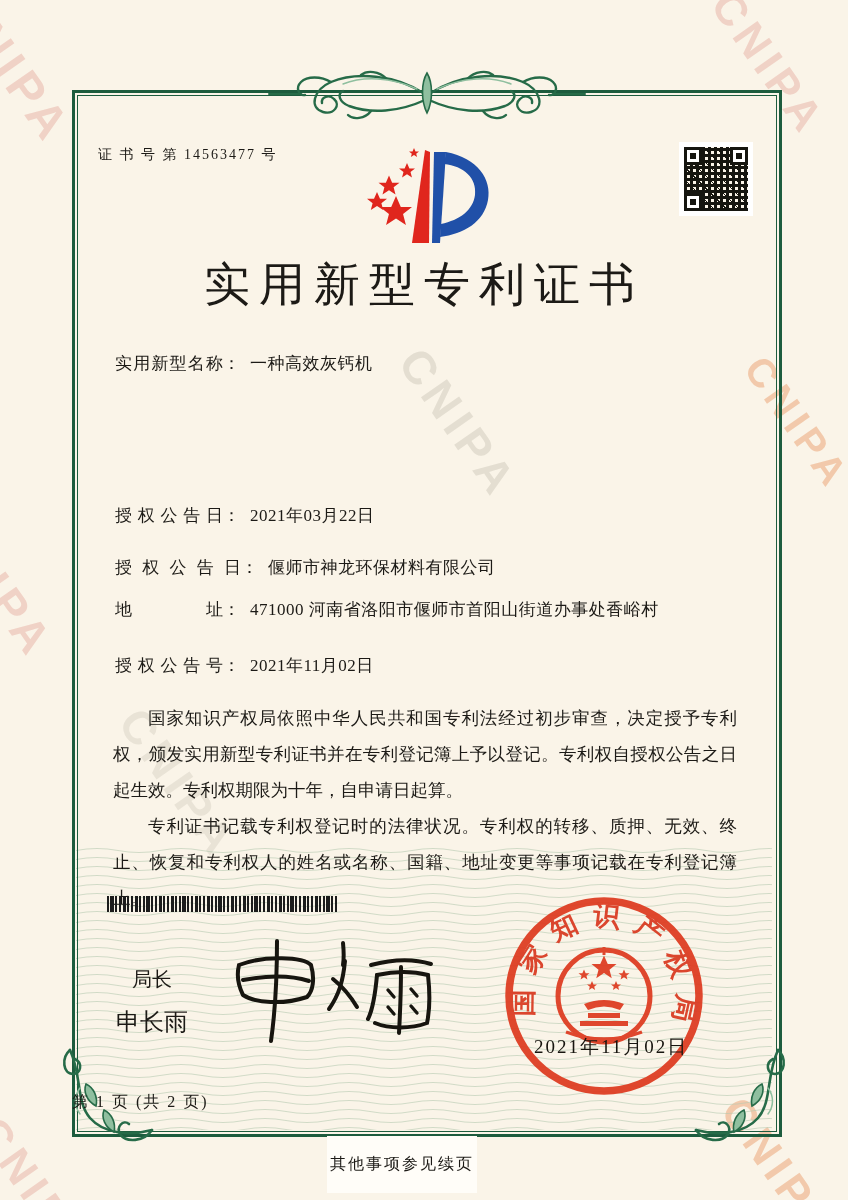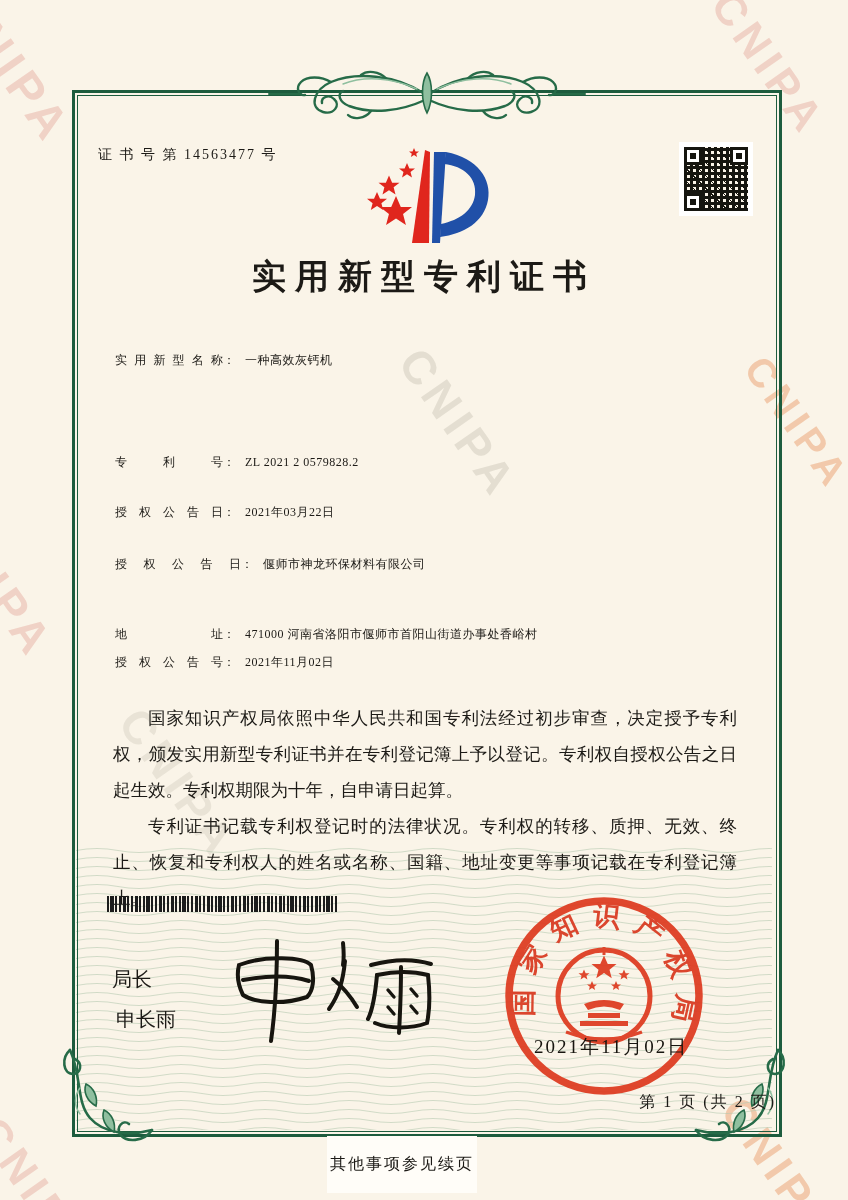--- a/index.html
+++ b/index.html
@@ -31,49 +31,49 @@
   .qr{position:absolute; left:684px; top:147px; width:64px; height:64px;
       background:
         repeating-linear-gradient(0deg,#15150f 0 3px,transparent 3px 6px),
         repeating-linear-gradient(90deg,#15150f 0 3px,transparent 3px 6px),
         repeating-linear-gradient(45deg,transparent 0 4px,#15150f 4px 5px,transparent 5px 9px);
       box-shadow:0 0 0 5px #fff;}
   .qr .finder{position:absolute; width:12px; height:12px; border:3px solid #15150f; background:#fff;}
   .qr .finder i{position:absolute; left:3px; top:3px; width:6px; height:6px; background:#15150f; display:block;}
   .qr .f-tl{left:0; top:0;} .qr .f-tr{right:0; top:0;} .qr .f-bl{left:0; bottom:0;}
   .title{position:absolute; left:0; top:254px; width:100%; text-align:center;
-         font-size:34px; font-weight:bold; letter-spacing:9px;}
-  
-  .row{position:absolute; left:115px; width:624px; font-size:12px; white-space:nowrap;}
+         font-size:46px; font-weight:normal; letter-spacing:9px;}
+  
+  .row{position:absolute; left:115px; width:624px; font-size:17px; white-space:nowrap;}
   .row .lbl{display:inline-block; width:108px; text-align:justify; text-align-last:justify; vertical-align:top;}
   .row .lbl4{width:126px;}
   .row .colon{display:inline-block; margin-right:10px;}
   .row .val{letter-spacing:.5px;}
   .pair2{position:absolute; left:322px; top:0;}
   
   .paras{position:absolute; left:113px; top:700px; width:624px; font-size:17.5px;
          line-height:36px; text-align:justify;}
   .paras p{margin:0; text-indent:2em;}
   
   .barcode{position:absolute; left:107px; top:896px; width:230px; height:16px;
       background:
         repeating-linear-gradient(90deg,#1c1c1c 0 2px,transparent 2px 4px),
         repeating-linear-gradient(90deg,#1c1c1c 0 1px,transparent 1px 6px),
         repeating-linear-gradient(90deg,transparent 0 3px,#1c1c1c 3px 4px,transparent 4px 9px);}
   
-  .signer-title{position:absolute; left:112px; top:966px; font-size:20px;
+  .signer-title{position:absolute; left:132px; top:966px; font-size:20px;
         font-family:"Liberation Sans","DejaVu Sans",sans-serif;}
-  .signer-name{position:absolute; left:116px; top:1006px; font-size:20px;
+  .signer-name{position:absolute; left:116px; top:1006px; font-size:24px;
         font-family:Liberation Mono, monospace;}
   .signature{position:absolute; left:225px; top:935px;}
   .seal{position:absolute; left:500px; top:892px; opacity:.93;}
   .seal-date{position:absolute; left:534px; top:1034px; width:160px; font-size:19px;
         letter-spacing:2px; color:#17150f; z-index:5;}
   
-  .page-info{position:absolute; left:72px; top:1092px; width:704px; text-align:right;
+  .page-info{position:absolute; left:72px; top:1092px; width:704px; text-align:left;
         font-size:16px; letter-spacing:2px;}
   .note{position:absolute; left:327px; top:1136px; width:150px; padding:18px 0;
         background:#fffdf8; text-align:center; font-size:16px; letter-spacing:2px;}
 </style>
 </head>
 <body>
 
 <div class="sheet">
 
   <svg width="0" height="0" style="position:absolute">
@@ -156,30 +156,27 @@
     <span class="finder f-bl">
         <i></i>
       </span>
   </div>
 
   <div class="title">实用新型专利证书</div>
 
   <div class="row" style="top:352px;">
     <span class="lbl">实用新型名称</span><span class="colon">：</span><span class="val">一种高效灰钙机</span>
   </div>
-  <div class="row" style="top:454px;">
-    <span class="lbl">专利号</span><span class="colon">：</span><span class="val">ZL 2021 2 0579828.2</span>
-  </div>
   <div class="row" style="top:504px;">
     <span class="lbl">授权公告日</span><span class="colon">：</span><span class="val">2021年03月22日</span>
   </div>
   <div class="row" style="top:556px;">
     <span class="lbl lbl4">授权公告日</span><span class="colon">：</span><span class="val">偃师市神龙环保材料有限公司</span>
   </div>
-  <div class="row" style="top:626px;">
+  <div class="row" style="top:598px;">
     <span class="lbl">地址</span><span class="colon">：</span><span class="val">471000 河南省洛阳市偃师市首阳山街道办事处香峪村</span>
   </div>
   <div class="row" style="top:654px;">
     <span class="lbl">授权公告号</span><span class="colon">：</span><span class="val">2021年11月02日</span>
   </div>
 
   <div class="paras">
     <p>国家知识产权局依照中华人民共和国专利法经过初步审查，决定授予专利权，颁发实用新型专利证书并在专利登记簿上予以登记。专利权自授权公告之日起生效。专利权期限为十年，自申请日起算。</p>
     <p>专利证书记载专利权登记时的法律状况。专利权的转移、质押、无效、终止、恢复和专利权人的姓名或名称、国籍、地址变更等事项记载在专利登记簿上。</p>
   </div>

